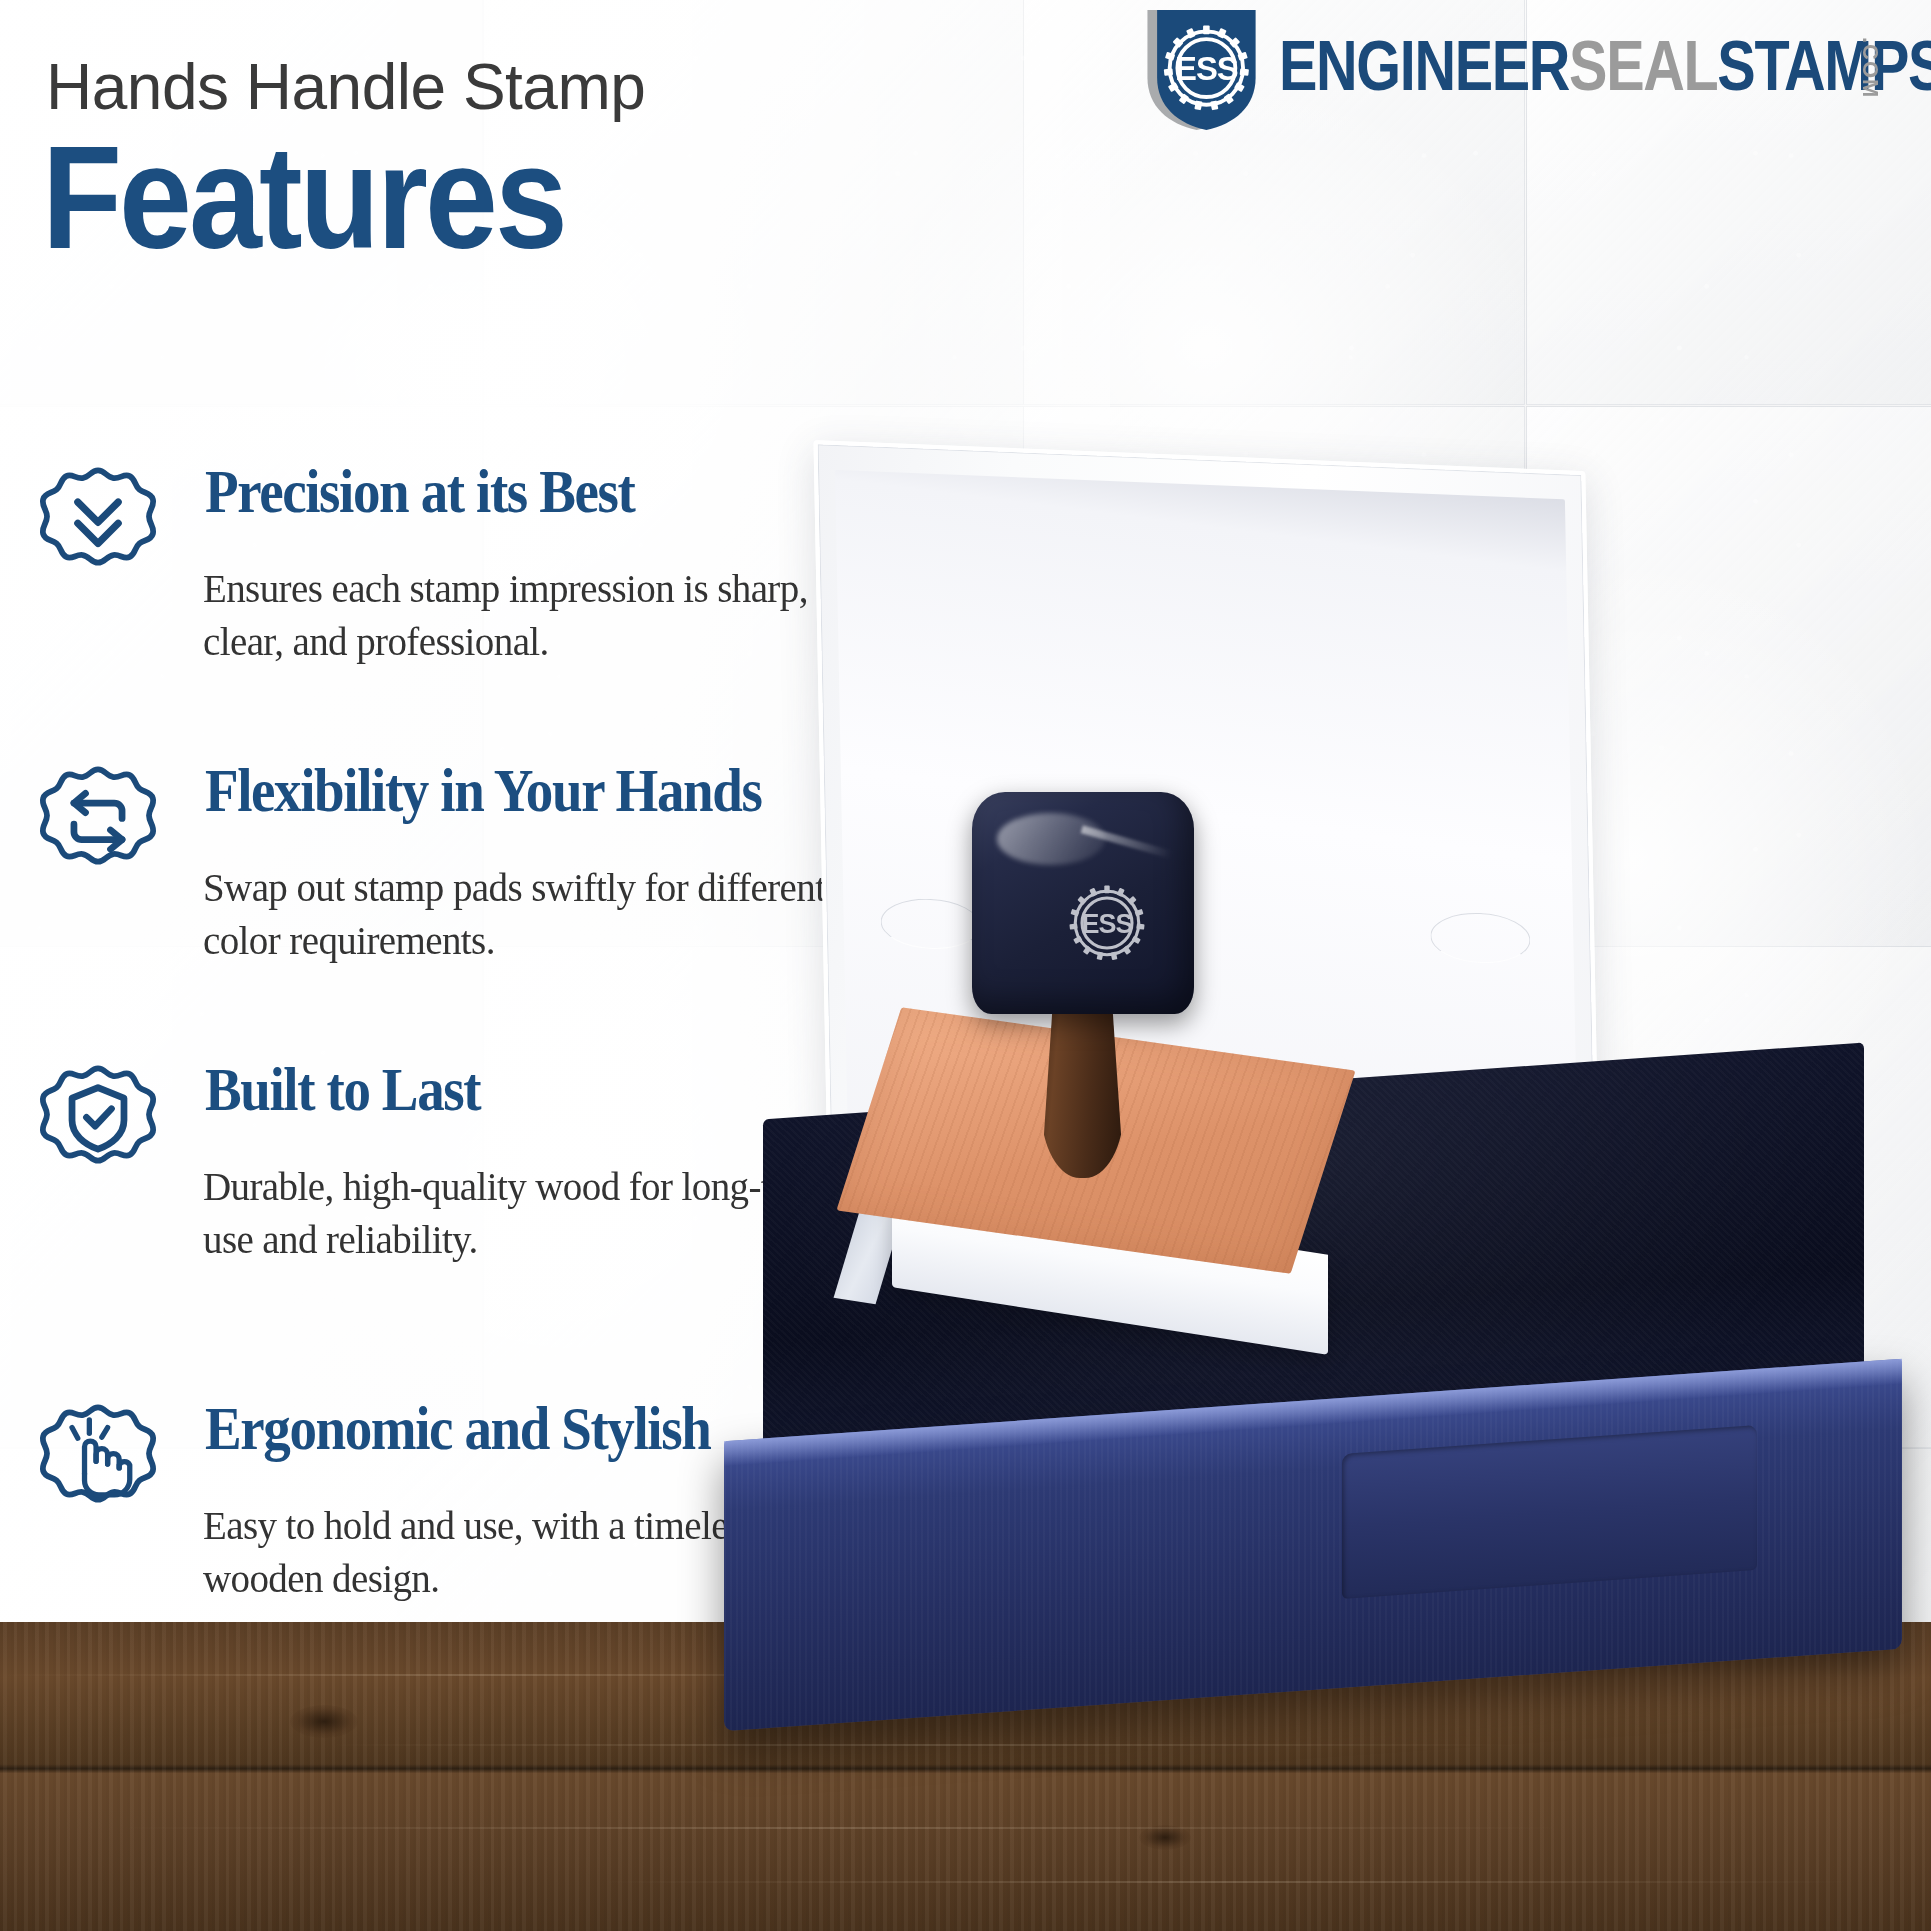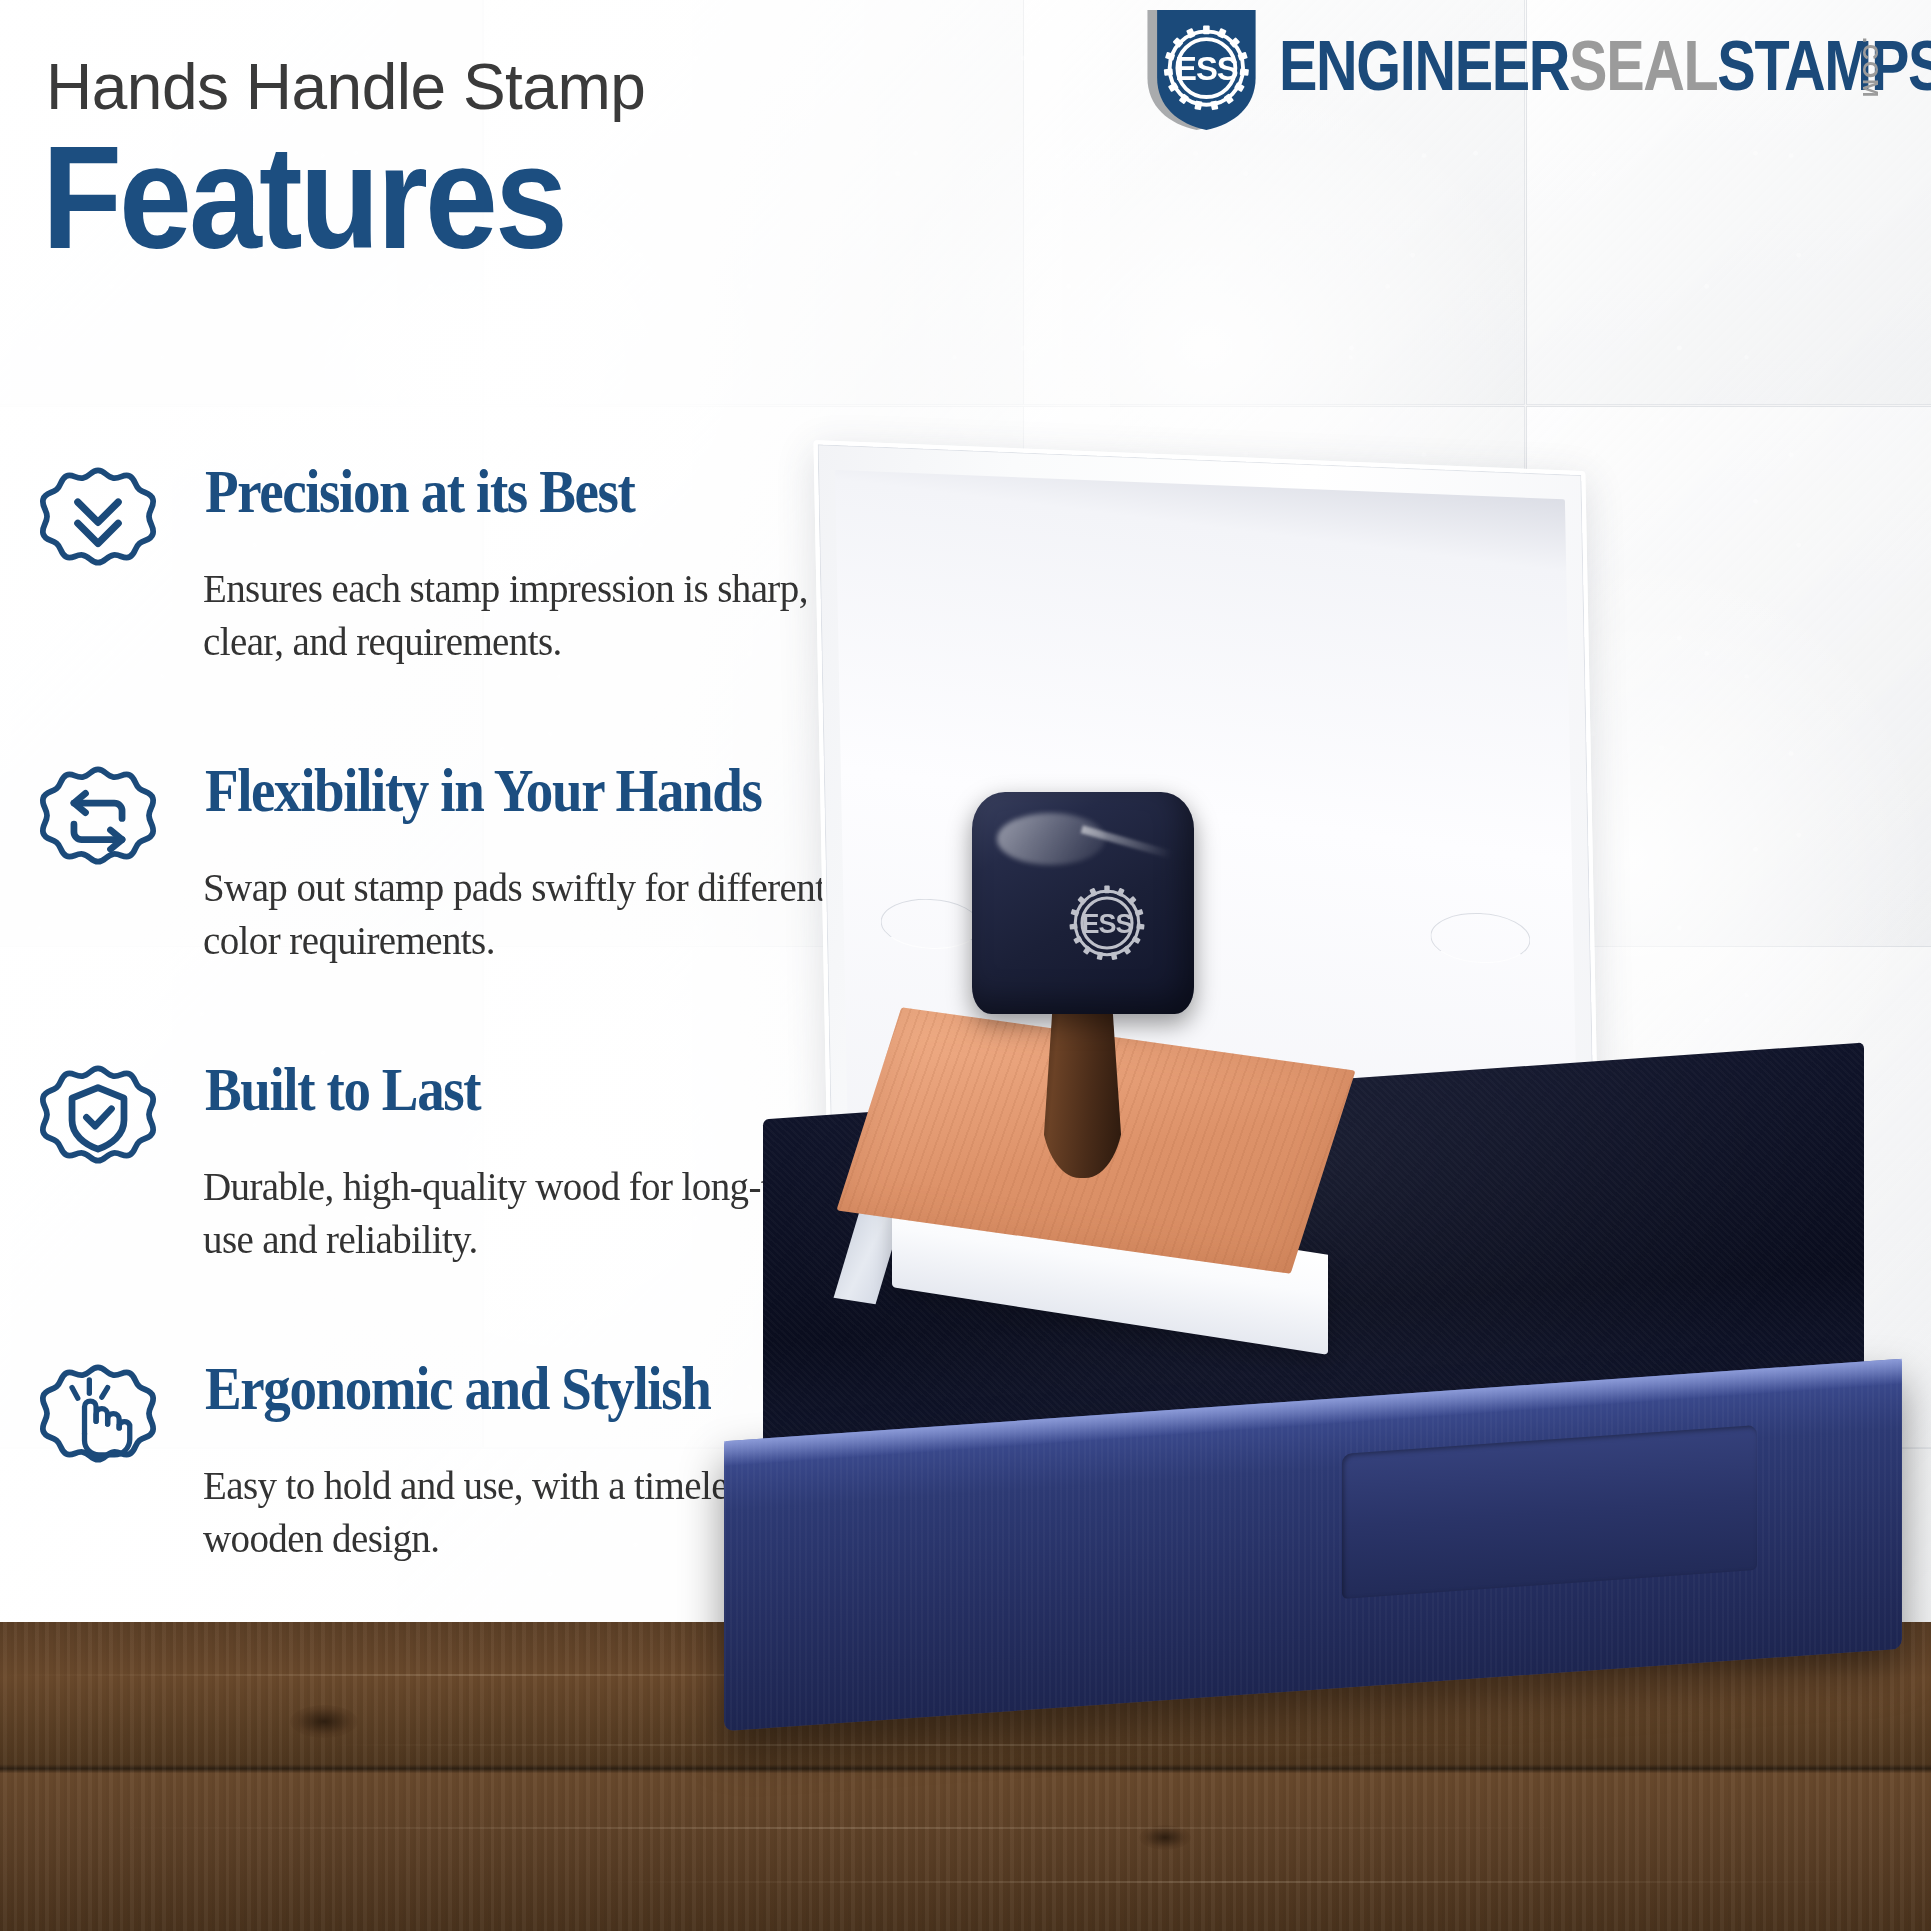--- a/index.html
+++ b/index.html
@@ -93,21 +93,21 @@
     position:absolute; left:751px; top:29px;
     font-size:22px; font-weight:700; color:#9b9b9b;
     letter-spacing:1px;
     transform:rotate(90deg); transform-origin:left top;
     white-space:nowrap;
   }
 
   
   .features { position:absolute; left:39px; top:454px; width:1033px; }
   .feature { position:relative; height:299px;font-family:Liberation Serif, serif; }
-  .feature:last-child { height:290px; }
+  .feature:last-child { height:290px;margin-top:40px; }
 
   .badge { position:absolute; left:0; top:0; width:118px; height:127px; }
 
   .f-title {
     position:absolute; left:166px; top:5.8px;
     font-size:55px; font-weight:700; color:#1c4e80;
     letter-spacing:-1.4px; line-height:1; white-space:nowrap;
     transform:scaleY(1.12); transform-origin:left top;
   }
   .f-desc {
@@ -320,21 +320,21 @@
                    C116 78 109 77 104 81 C99 85 100 92 94 95 C88 98 84 92 77 93
                    C70 94 68 101 61 101 C54 101 52 94 45 93 C38 92 34 98 28 95
                    C22 92 23 85 18 81 C13 77 6 78 4 71 C2 64 8 60 8 53
                    C8 46 2 42 4 35 C6 28 13 29 18 25 C23 21 22 14 28 11
                    C34 8 38 14 45 13 C52 12 54 5 61 5 Z" transform="translate(0,12)" fill="none" stroke="#1b4a7a" stroke-width="6" stroke-linejoin="round"></path>
           <polyline points="40,50 61,71 82,50" fill="none" stroke="#1b4a7a" stroke-width="7.5" stroke-linecap="round" stroke-linejoin="round"></polyline>
           <polyline points="40,72 61,93 82,72" fill="none" stroke="#1b4a7a" stroke-width="7.5" stroke-linecap="round" stroke-linejoin="round"></polyline>
         </svg>
       </div>
       <div class="f-title">Precision at its Best</div>
-      <div class="f-desc">Ensures each stamp impression is sharp, clear, and requirements.</div>
+      <div class="f-desc">Ensures each stamp impression is sharp, clear, and professional.</div>
     </div>
 
     <div class="feature">
       <div class="badge">
         <svg viewBox="0 0 122 132" width="118" height="127">
           <path d="M61 5
                    C68 5 70 12 77 13 C84 14 88 8 94 11 C100 14 99 21 104 25
                    C109 29 116 28 118 35 C120 42 114 46 114 53 C114 60 120 64 118 71
                    C116 78 109 77 104 81 C99 85 100 92 94 95 C88 98 84 92 77 93
                    C70 94 68 101 61 101 C54 101 52 94 45 93 C38 92 34 98 28 95

